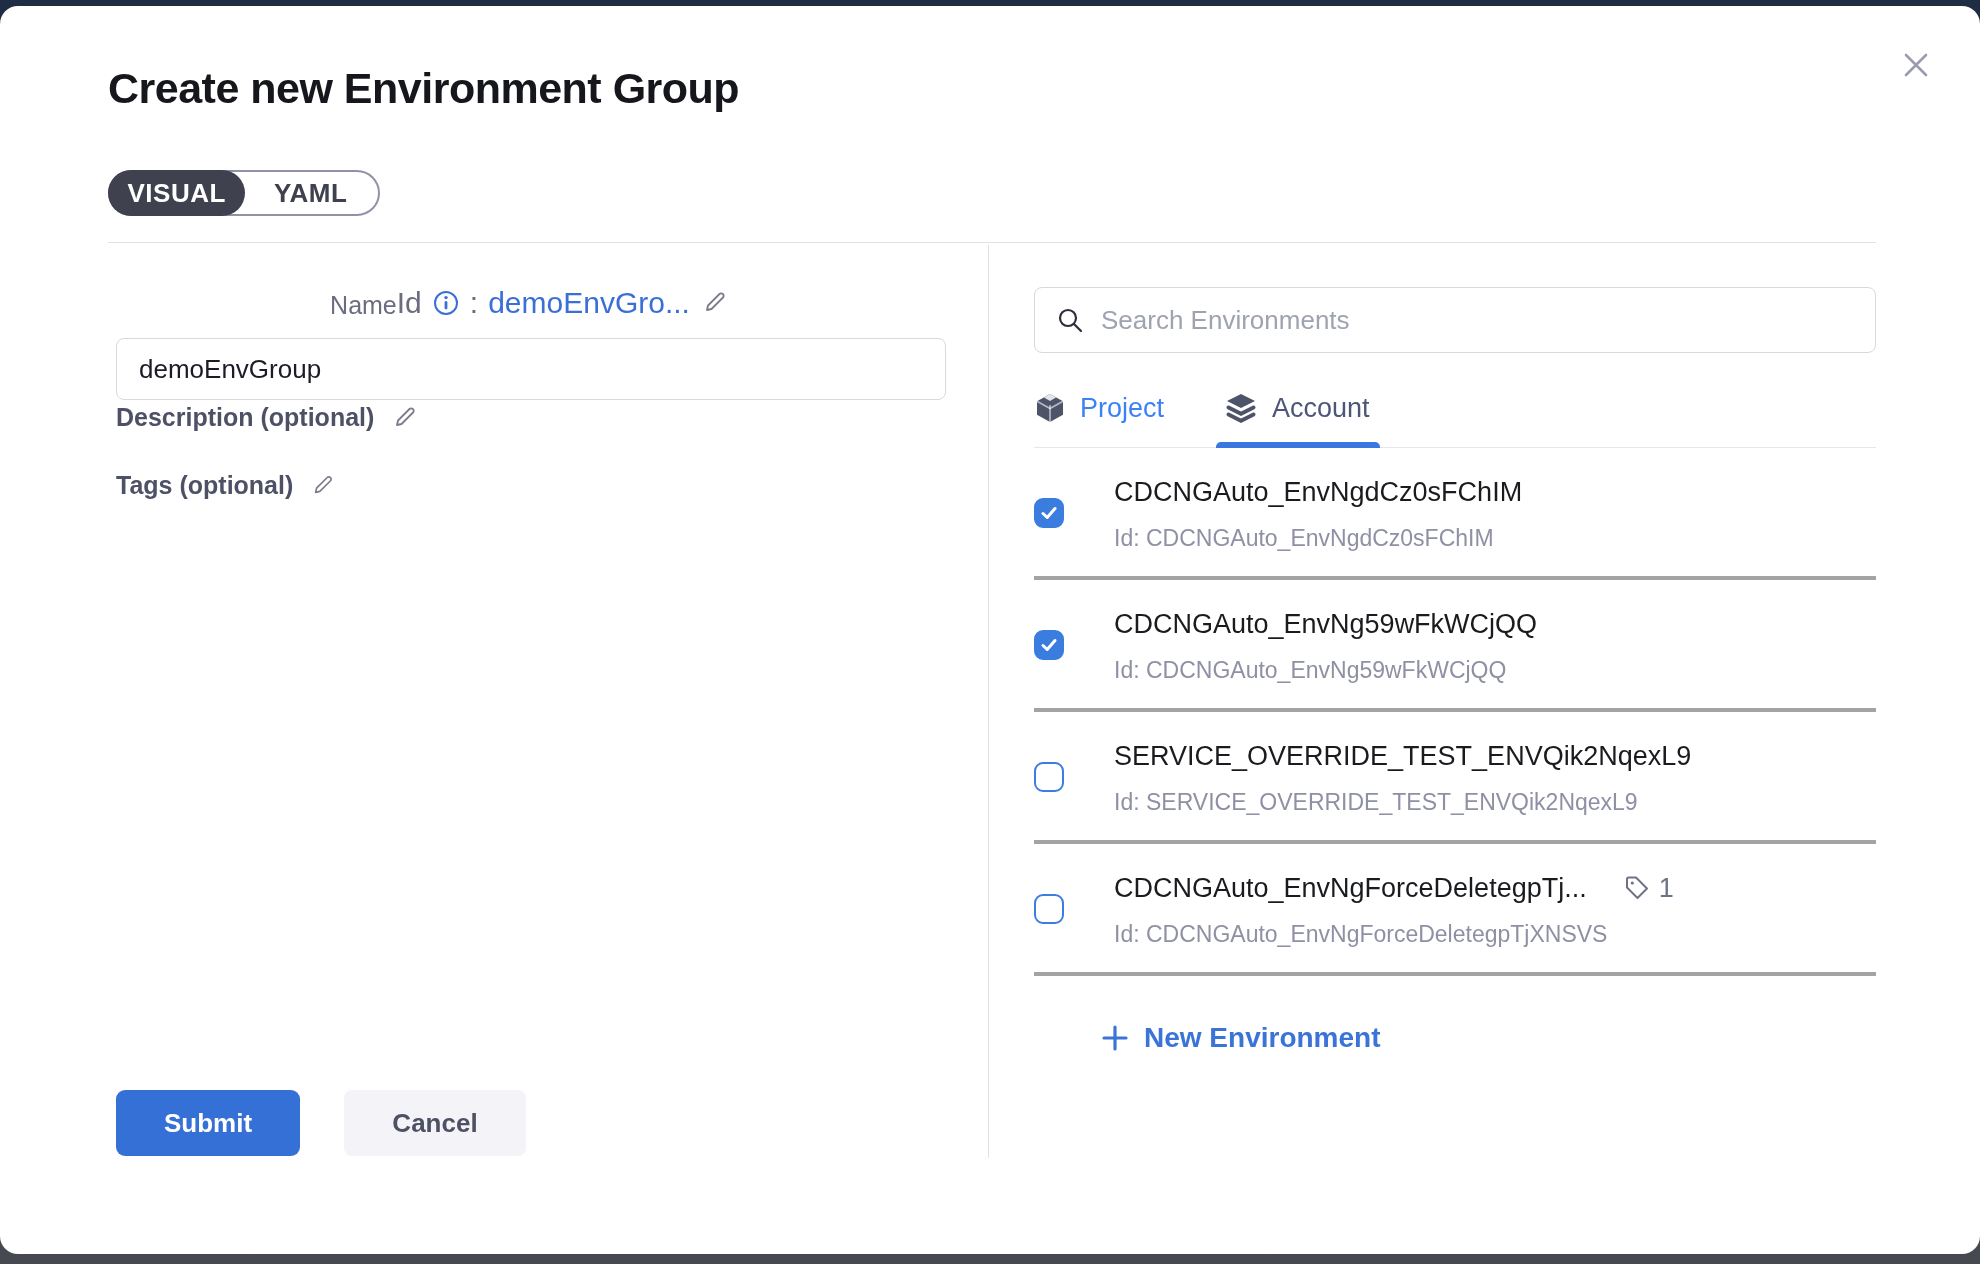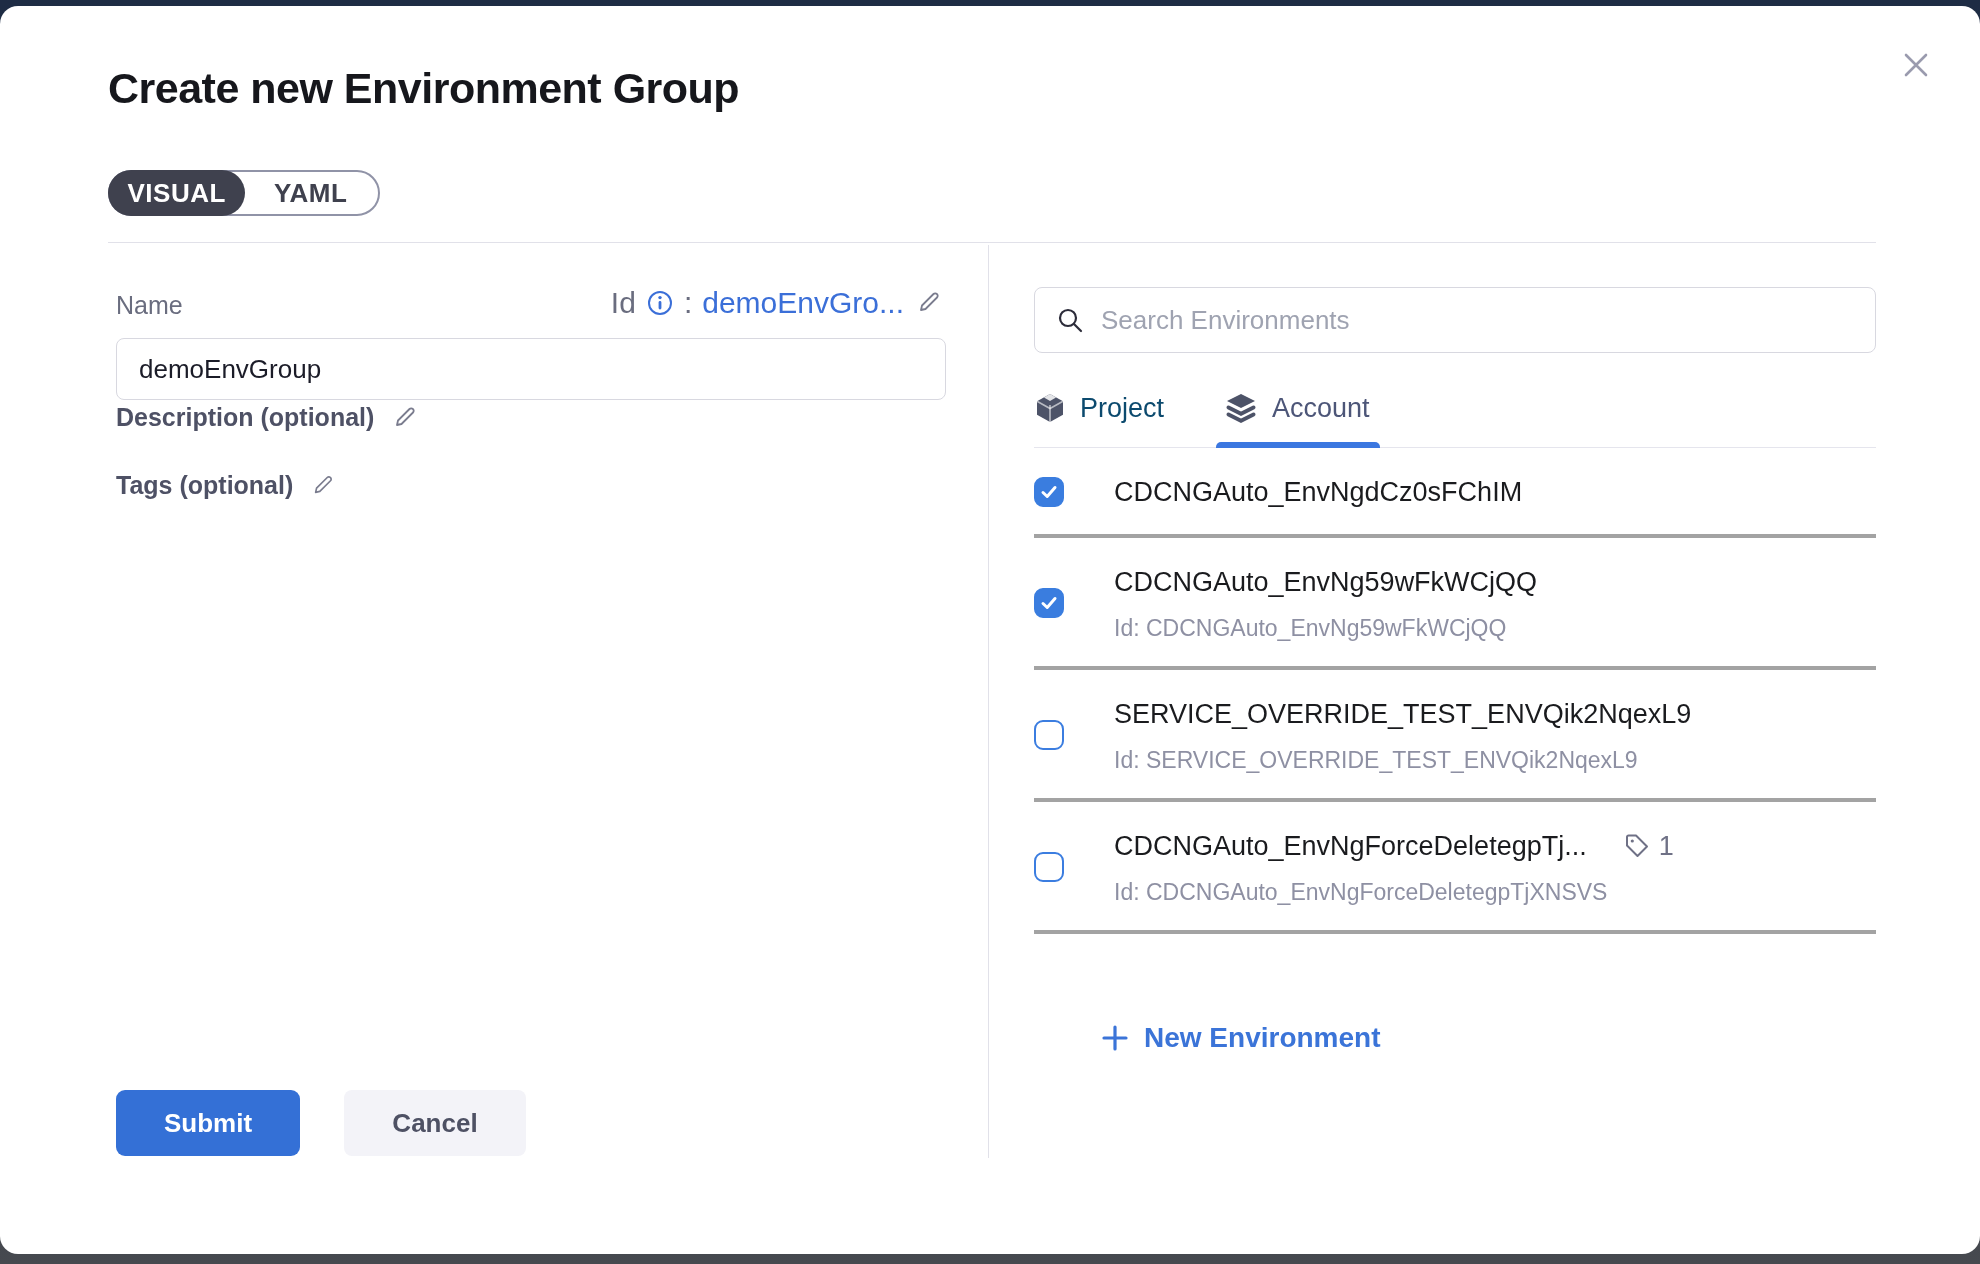--- a/index.html
+++ b/index.html
@@ -32,21 +32,21 @@
 
   .top-divider { margin-top: 26px; border: none; border-top: 1px solid #e1e1e9; }
 
   
   .content-row { display:flex; flex: 1; min-height: 0; }
   .left-col { width: 842px; display:flex; flex-direction:column; padding: 0 4px 0 8px; }
   .v-divider { width:1px; background:#e1e1e9; margin: 2px 0 96px 38px; }
   .right-col { flex: 1; padding-left: 45px; display:flex; flex-direction:column; min-width:0; }
 
   
-  .name-row { display:flex; align-items:flex-end; justify-content:space-between; margin-top: 42px; }
+  .name-row { display:flex; align-items:flex-end; justify-content:center; margin-top: 42px; }
   .field-label { font-size: 25px; color: #6a6d7f; }
   .id-group { display:flex; align-items:center; gap:10px; font-size: 30px; color:#6a6d7f; }
   .id-value { color:#3b6fd8; cursor:pointer; }
   .text-input {
     margin-top: 18px; width: 100%; height: 62px;
     border: 1px solid #d8d8e0; border-radius: 8px;
     font-size: 26px; color: #1b1c28; padding: 0 22px;
     font-family: "Liberation Sans", "DejaVu Sans", sans-serif;
     outline: none; background:#fff;
   }
@@ -65,21 +65,21 @@
 
   
   .search-box { margin-top: 44px; height: 66px; border:1px solid #d8d8e0; border-radius: 8px;
                 display:flex; align-items:center; padding: 0 20px; gap: 16px; background:#fff; }
   .search-box input { border:none; outline:none; flex:1; font-size: 26px; color:#1b1c28;
                       font-family:"Liberation Sans","DejaVu Sans",sans-serif; }
   .search-box input::placeholder { color: #9fa3b1; }
 
   .tabs { display:flex; gap: 60px; margin-top: 38px; border-bottom: 1px solid #e5e5ed; }
   .tab { display:flex; align-items:center; gap: 14px; padding-bottom: 22px; position:relative;
-         font-size: 27px; color: #0c4a6e; cursor: pointer; }
+         font-size: 27px; color: #3b82f6; cursor: pointer; }
   .tab .t-icon { display:flex; }
   .tab.active { color: #4d5678; }
   .tab.active::after { content:""; position:absolute; left:-8px; right:-10px; bottom:-1px; height:6px;
                        background:#3b77e0; border-radius: 5px 5px 0 0; }
 
   .env-list { height: 538px; overflow: hidden; }
   .env-row { display:flex; align-items:center; gap: 24px; padding: 26px 0 24px; border-bottom: 4px solid #a3a3a3; cursor:pointer; }
   .cb { width: 30px; height: 30px; flex: none; border: 2.5px solid #3b7de0; border-radius: 9px;
         background:#fff; display:flex; align-items:center; justify-content:center; cursor:pointer; }
   .cb svg { display:none; }
@@ -221,20 +221,21 @@
         <svg width="20" height="20" viewBox="0 0 20 20">
                     <path d="M4 10.5 L8.2 14.5 L16 5.5" stroke="#ffffff" stroke-width="3" fill="none" stroke-linecap="round" stroke-linejoin="round"></path>
                   </svg>
       </span>
     </div>
     <div class="env-text">
       <div class="env-title-line">
         <span class="env-name">CDCNGAuto_EnvNgdCz0sFChIM</span>
 
       </div>
+      <span class="env-id">Id: CDCNGAuto_EnvNgdCz0sFChIM</span>
     </div>
   </div>
 
   <div class="env-row">
     <div class="cb checked">
       <span style="display:flex;">
         <svg width="20" height="20" viewBox="0 0 20 20">
                     <path d="M4 10.5 L8.2 14.5 L16 5.5" stroke="#ffffff" stroke-width="3" fill="none" stroke-linecap="round" stroke-linejoin="round"></path>
                   </svg>
       </span>

